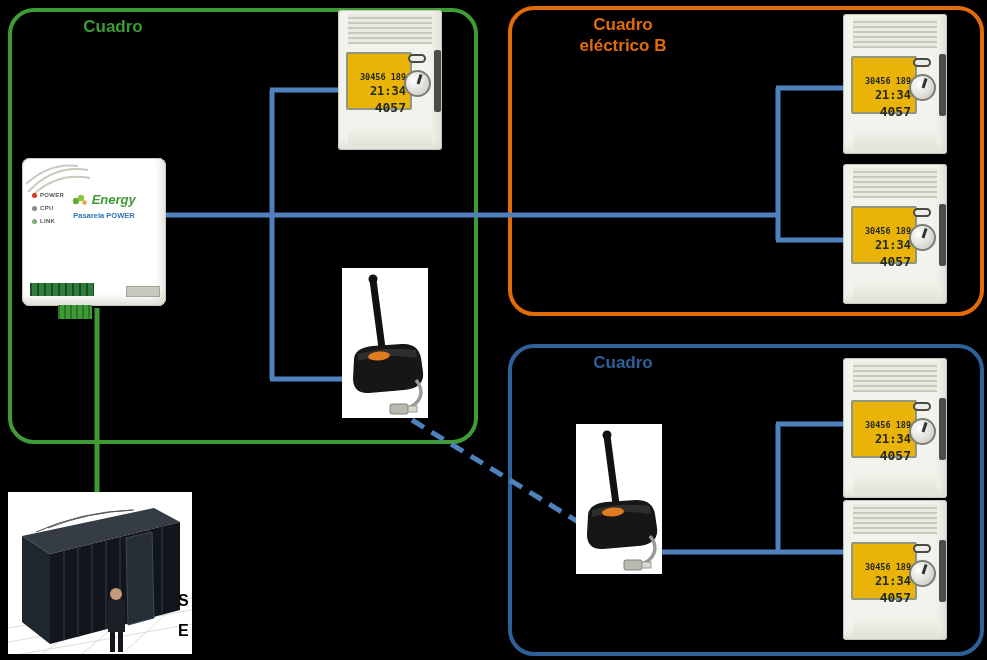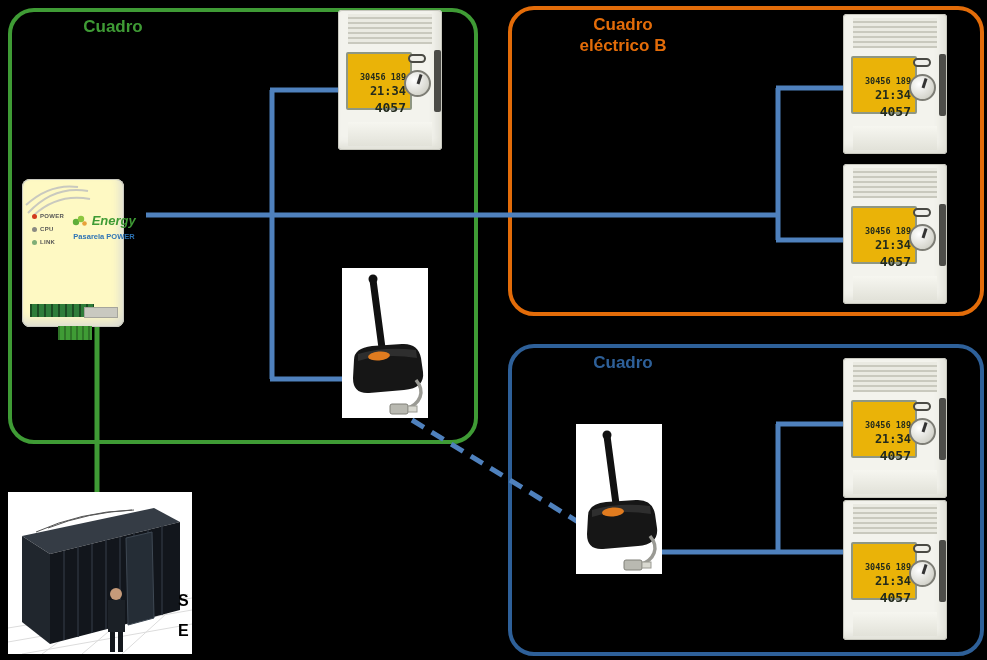--- a/index.html
+++ b/index.html
@@ -19,22 +19,22 @@
   
   .wires{position:absolute;left:0;top:0;z-index:4;pointer-events:none;}
   .wires .blue{stroke:#4f81bd;stroke-width:5;fill:none;}
   .wires .green{stroke:#3f9b35;stroke-width:5;fill:none;}
   .wires .dashed{stroke-dasharray:14 9;}
 
   
   .slot{position:absolute;z-index:6;}
 
   
-  .gateway{position:absolute;left:22px;top:179px;width:102px;height:148px;z-index:6;
-           background:#fef9c3;border-radius:8px;box-shadow:inset 0 0 0 1px #c9c9c0, inset -4px -6px 10px #ddddd4;}
+  .gateway{position:absolute;left:22px;top:158px;width:144px;height:148px;z-index:6;
+           background:#ffffff;border-radius:8px;box-shadow:inset 0 0 0 1px #c9c9c0, inset -4px -6px 10px #ddddd4;}
   .gw-arcs{position:absolute;left:2px;top:2px;}
   .gw-leds{position:absolute;left:10px;top:34px;}
   .gw-led{display:flex;align-items:center;gap:3px;font-size:6px;letter-spacing:.3px;color:#555;margin-bottom:7px;font-weight:bold;}
   .gw-led .dot{width:5px;height:5px;border-radius:50%;display:inline-block;}
   .dot-red{background:#d23a1e;}
   .dot-gray{background:#8a8a82;}
   .dot-grn{background:#7fae76;}
   .gw-logo{position:absolute;left:44px;top:32px;width:76px;text-align:center;}
   .gw-brand{color:#3f9b35;font-weight:bold;font-style:italic;font-size:13px;vertical-align:middle;}
   .gw-model{color:#2e74b5;font-weight:bold;font-size:7.5px;margin-top:3px;}

